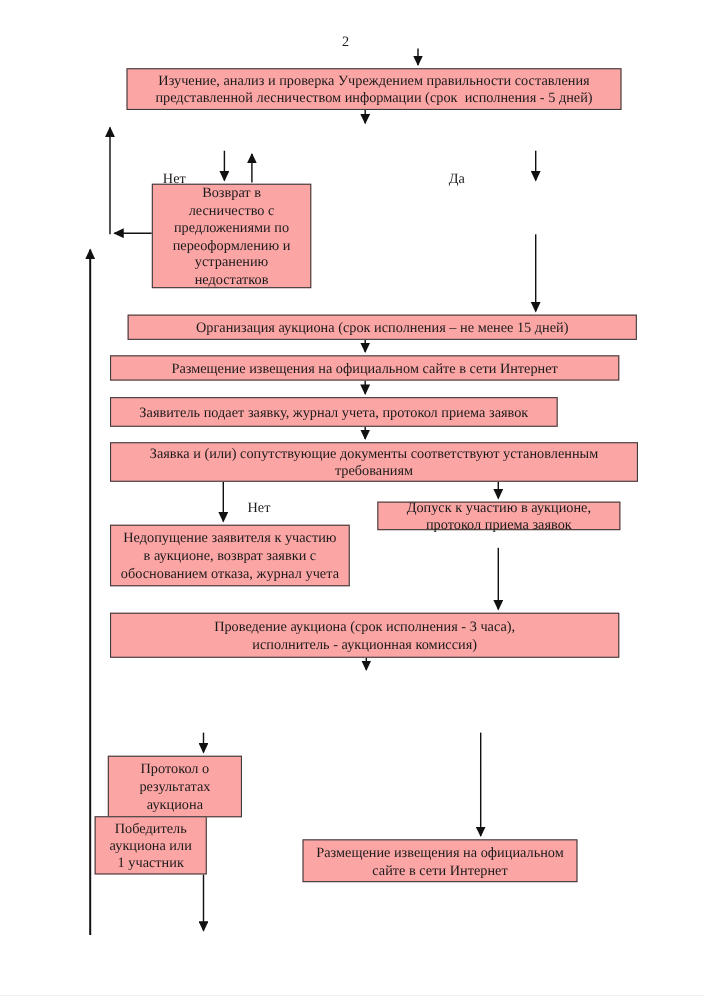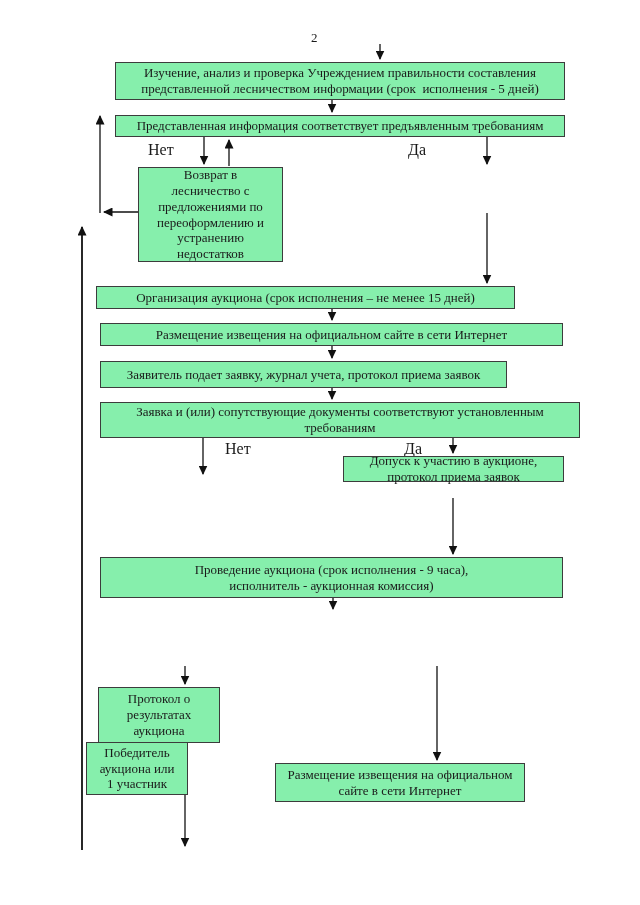--- a/index.html
+++ b/index.html
@@ -2,26 +2,26 @@
 <html><head>
 <meta charset="utf-8">
 <style>
   html,body{margin:0;padding:0;background:#e8e8e8;}
   .page{
     position:relative;width:640px;height:905px;background:#ffffff;
     font-family:"Liberation Serif","DejaVu Serif",serif;color:#1a1a1a;
     overflow:hidden;margin:0 auto;
   }
   .box{
-    position:absolute;border:1.4px solid #3c3c3c;background:#86efac;
+    position:absolute;border:1.4px solid #3c3c3c;background:#fca5a5;
     display:flex;align-items:center;justify-content:center;
     text-align:center;font-size:13px;line-height:1.22;
     white-space:pre-wrap;box-sizing:border-box;padding:1px 4px;
   }
-  .lbl{position:absolute;font-size:16px;line-height:1;}
+  .lbl{position:absolute;font-size:13px;line-height:1;margin-top:13px;}
   .pagenum{position:absolute;font-size:13px;}
   svg.arrows{position:absolute;left:0;top:0;width:640px;height:905px;pointer-events:none;}
   svg.arrows line{stroke:#111;stroke-width:1.3;}
   svg.arrows line.thick{stroke-width:1.8;}
 </style>
 </head>
 <body>
 
 <div class="page">
 
@@ -50,50 +50,52 @@
     <line x1="453" y1="498" x2="453" y2="554" marker-end="url(#arr)"></line>
     <line x1="333" y1="598" x2="333" y2="609" marker-end="url(#arr)"></line>
     <line x1="185" y1="666" x2="185" y2="684" marker-end="url(#arr)"></line>
     <line x1="437" y1="666" x2="437" y2="760" marker-end="url(#arr)"></line>
     <line x1="185" y1="795" x2="185" y2="846" marker-end="url(#arr)"></line>
   </svg>
 
   <div class="box" style="left:115px;top:62px;width:450px;height:38px">Изучение, анализ и проверка Учреждением правильности составления
 представленной лесничеством информации (срок  исполнения - 5 дней)</div>
 
-  <div class="box" style="left:115px;top:115px;width:450px;height:22px">Представленная информация соответствует предъявленным требованиям</div>
 
   <span class="lbl" style="left:148px;top:142px">Нет</span>
   <span class="lbl" style="left:408px;top:142px">Да</span>
 
   <div class="box" style="left:138px;top:167px;width:145px;height:95px">Возврат в
 лесничество с
 предложениями по
 переоформлению и
 устранению
 недостатков</div>
 
 
-  <div class="box" style="left:96px;top:286px;width:419px;height:23px">Организация аукциона (срок исполнения – не менее 15 дней)</div>
+  <div class="box" style="left:116px;top:286px;width:463px;height:23px">Организация аукциона (срок исполнения – не менее 15 дней)</div>
 
   <div class="box" style="left:100px;top:323px;width:463px;height:23px">Размещение извещения на официальном сайте в сети Интернет</div>
 
   <div class="box" style="left:100px;top:361px;width:407px;height:27px">Заявитель подает заявку, журнал учета, протокол приема заявок</div>
 
   <div class="box" style="left:100px;top:402px;width:480px;height:36px">Заявка и (или) сопутствующие документы соответствуют установленным
 требованиям</div>
 
   <span class="lbl" style="left:225px;top:441px">Нет</span>
   <span class="lbl" style="left:404px;top:441px">Да</span>
 
+  <div class="box" style="left:100px;top:477px;width:218px;height:56px">Недопущение заявителя к участию
+в аукционе, возврат заявки с
+обоснованием отказа, журнал учета</div>
 
   <div class="box" style="left:343px;top:456px;width:221px;height:26px">Допуск к участию в аукционе,
 протокол приема заявок</div>
 
-  <div class="box" style="left:100px;top:557px;width:463px;height:41px">Проведение аукциона (срок исполнения - 9 часа),
+  <div class="box" style="left:100px;top:557px;width:463px;height:41px">Проведение аукциона (срок исполнения - 3 часа),
 исполнитель - аукционная комиссия)</div>
 
 
   <div class="box" style="left:98px;top:687px;width:122px;height:56px">Протокол о
 результатах
 аукциона</div>
 
   <div class="box" style="left:86px;top:742px;width:102px;height:53px">Победитель
 аукциона или
 1 участник</div>

